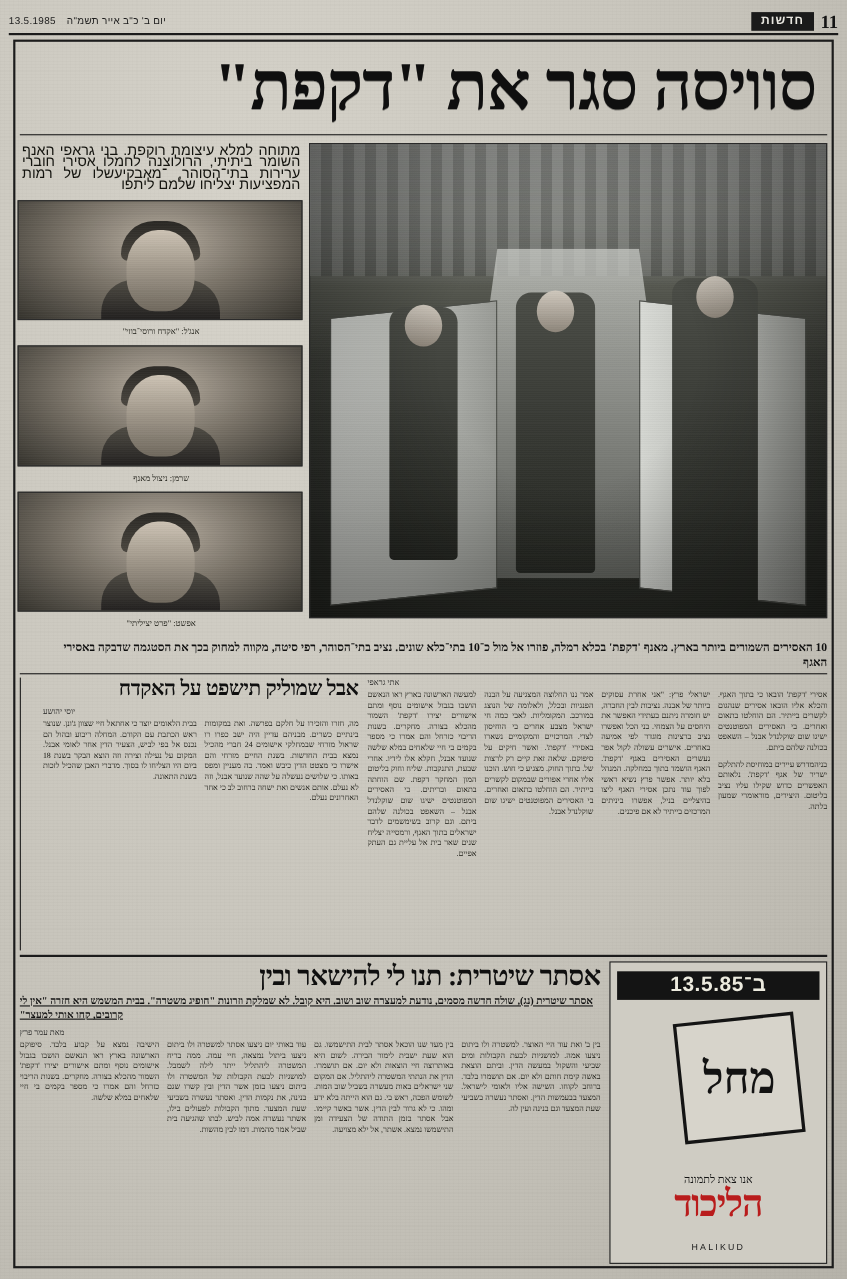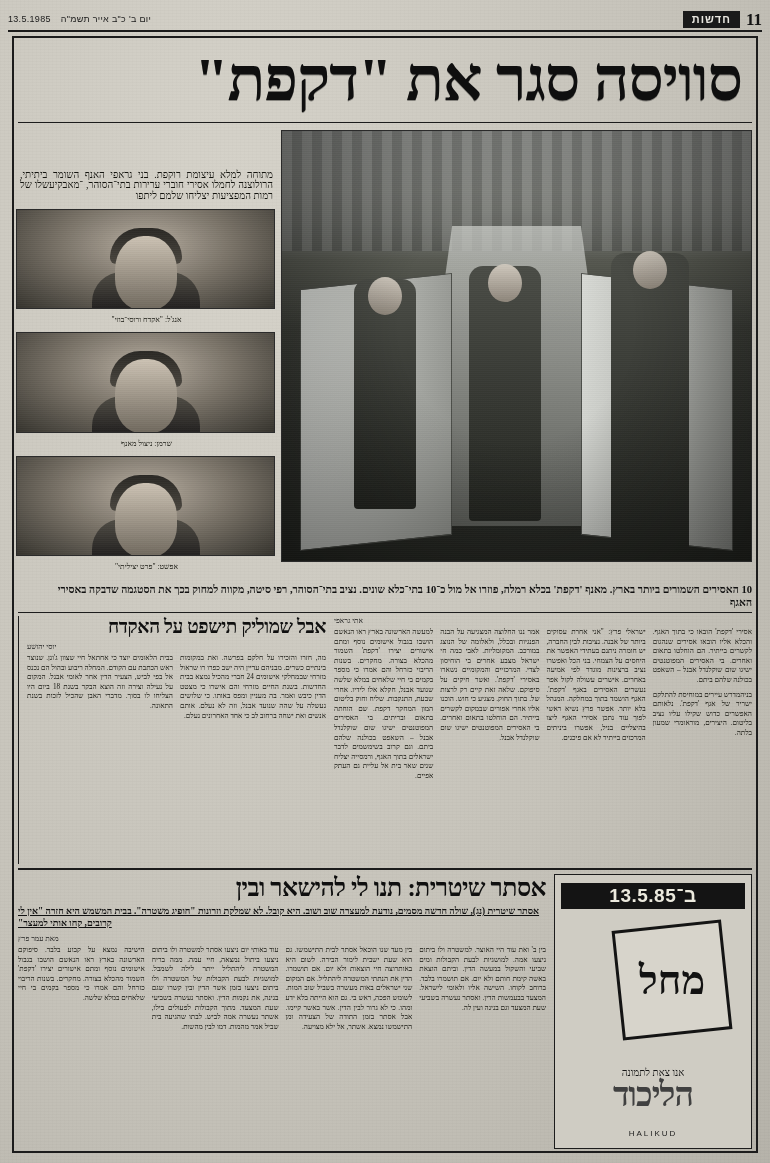--- a/index.html
+++ b/index.html
@@ -117,24 +117,23 @@
     background:radial-gradient(ellipse at 50% 45%, rgba(0,0,0,0) 35%, rgba(0,0,0,.45) 100%);
   }
   .mp-noise{
     position:absolute;inset:0;opacity:.25;
     background-image:repeating-linear-gradient(0deg, rgba(255,255,255,.07) 0 1px, rgba(0,0,0,.07) 1px 2px);
   }
   .right-col{
     flex:1;display:flex;flex-direction:column;gap:4px;direction:rtl;
   }
   .cap-top{
-    font-size:10px;line-height:10.4px;color:#14140f;text-align:justify;
+    font-size:13px;line-height:10.4px;color:#14140f;text-align:justify;
     padding:2px 2px 4px 2px;
-    font-family:Liberation Serif, serif;
-    margin-top:38px;
+    font-family:Liberation Sans, sans-serif;
   }
   .portrait{
     position:relative;width:100%;height:118px;background:#3a3a36;overflow:hidden;border:1px solid #2b2b2b;
   }
   .pt-bg{
     position:absolute;inset:0;
     background:radial-gradient(ellipse at 50% 35%, #b6ada0 0%, #7c756a 45%, #35332d 100%);
   }
   .pt-face{
     position:absolute;left:50%;top:26px;transform:translateX(-50%);
@@ -168,21 +167,21 @@
   .rule-lead{position:absolute;top:612px;right:18px;left:18px;border-top:1.5px solid #1c1c1c;}
   
   .mid{
     position:absolute;top:616px;right:18px;left:18px;height:248px;
     direction:rtl;display:flex;gap:8px;
   }
   .mid-left{
     flex:0 0 418px;display:flex;flex-direction:column;
   }
   .mid-right{
-    flex:1;border-left:1.5px solid #1c1c1c;padding-left:8px;
+    flex:1;border-left:1.5px solid #1c1c1c;padding-left:20px;
   }
   .sub-head{
     font-family:"Liberation Serif", serif;font-weight:bold;
     font-size:19px;line-height:22px;color:#0f0f0f;text-align:right;
     margin:0 0 4px 0;letter-spacing:-.4px;
   }
   .byline{
     font-size:7.4px;color:#222;text-align:left;margin:0 0 3px 0;
     font-family:"Liberation Serif", serif;
   }
@@ -212,21 +211,21 @@
     border:3px solid #141414;transform:rotate(-6deg);
     display:flex;align-items:center;justify-content:center;
     background:#d7d4cb;
   }
   .ad-logo span{
     font-family:"Liberation Serif", serif;font-weight:bold;font-size:40px;color:#121212;
     transform:rotate(6deg);
   }
   .ad-likud{
     position:absolute;bottom:34px;right:6px;left:6px;text-align:center;
-    font-family:"Liberation Serif", serif;font-weight:bold;font-size:34px;color:#404040;
+    font-family:"Liberation Serif", serif;font-weight:bold;font-size:34px;color:#b91c1c;
     letter-spacing:-1px;
   }
   .ad-slogan{
     position:absolute;bottom:70px;right:6px;left:6px;text-align:center;
     font-family:"Liberation Serif", serif;font-size:10px;color:#151515;margin-top:18px;
   }
   .ad-sub{
     position:absolute;bottom:10px;right:6px;left:6px;text-align:center;
     font-family:"Liberation Sans", sans-serif;font-size:8px;color:#1b1b1b;letter-spacing:2px;
   }

